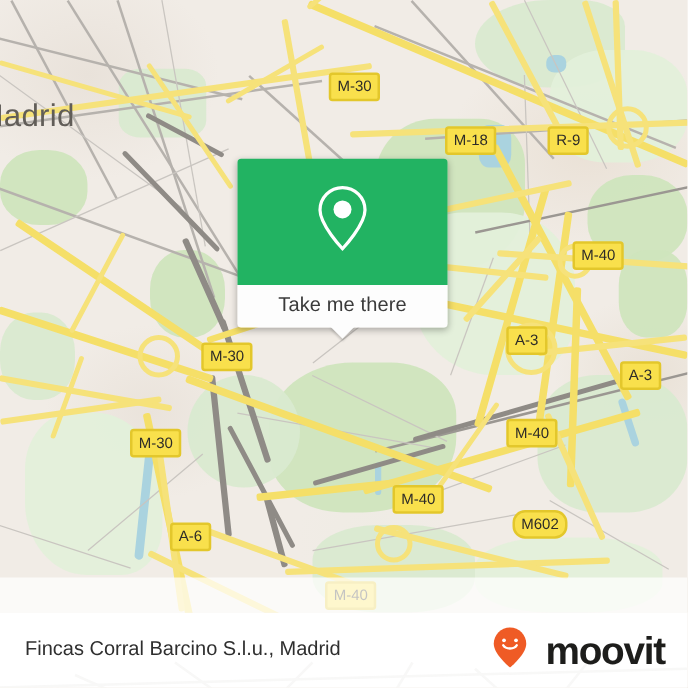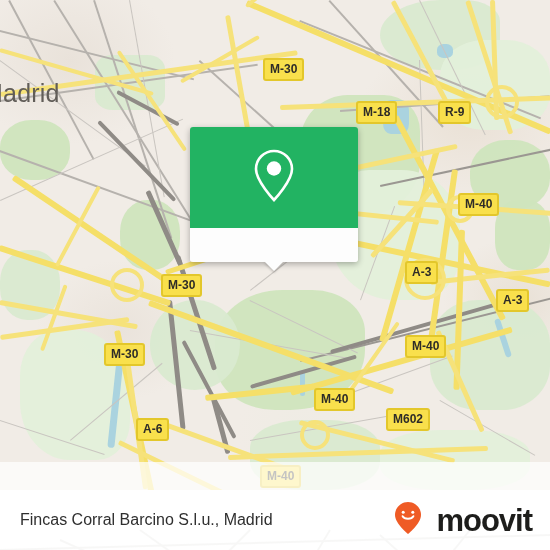--- a/index.html
+++ b/index.html
@@ -62,21 +62,21 @@
   }
 
   
   .shield{
     position:absolute;
     background:#f9e04c;
     border:2px solid #e3c72b;
     border-radius:3px;
     color:#2e2c28;
     font-size:12px;
-    font-weight:bold;
+    font-weight:normal;
     line-height:1;
     padding:3px 5px 4px 5px;
     white-space:nowrap;
     font-family:"Liberation Sans", sans-serif;
     box-sizing:border-box;
   }
 
   
   #poi-card{
     position:absolute;
@@ -299,34 +299,35 @@
         <div class="shield" style="left: 356px; top: 101px;">M-18</div>
         <div class="shield" style="left: 438px; top: 101px;">R-9</div>
         <div class="shield" style="left: 458px; top: 193px;">M-40</div>
         <div class="shield" style="left: 405px; top: 261px;">A-3</div>
         <div class="shield" style="left: 496px; top: 289px;">A-3</div>
         <div class="shield" style="left: 161px; top: 274px;">M-30</div>
         <div class="shield" style="left: 104px; top: 343px;">M-30</div>
         <div class="shield" style="left: 405px; top: 335px;">M-40</div>
         <div class="shield" style="left: 136px; top: 418px;">A-6</div>
         <div class="shield" style="left: 314px; top: 388px;">M-40</div>
-        <div class="shield" style="left: 386px; top: 408px;">M602</div>
+        <div class="shield" style="left: 410px; top: 408px; border-radius: 10px;">M602</div>
         <div class="shield" style="left: 260px; top: 465px;">M-40</div>
       </div>
 
     <div id="poi-card">
       <div id="poi-card-top">
         <span>
           <svg width="44" height="56" viewBox="0 0 44 56" aria-hidden="true">
             <path d="M22 3 C12 3 4 11 4 21 C4 33 22 52 22 52 C22 52 40 33 40 21 C40 11 32 3 22 3 Z" fill="none" stroke="#ffffff" stroke-width="2.6"></path>
             <circle cx="22" cy="20.5" r="7.2" fill="#ffffff"></circle>
           </svg>
         </span>
       </div>
       <div id="poi-card-bottom">
+        <span id="take-me-there">Take me there</span>
         <div id="card-pointer"></div>
       </div>
     </div>
 
     <div id="attrib-band"></div>
   </div>
 
   <div id="footer">
     <svg id="footer-watermark" viewBox="0 0 550 540" aria-hidden="true">
       <g stroke="#b9b5b0" stroke-width="2" fill="none">

